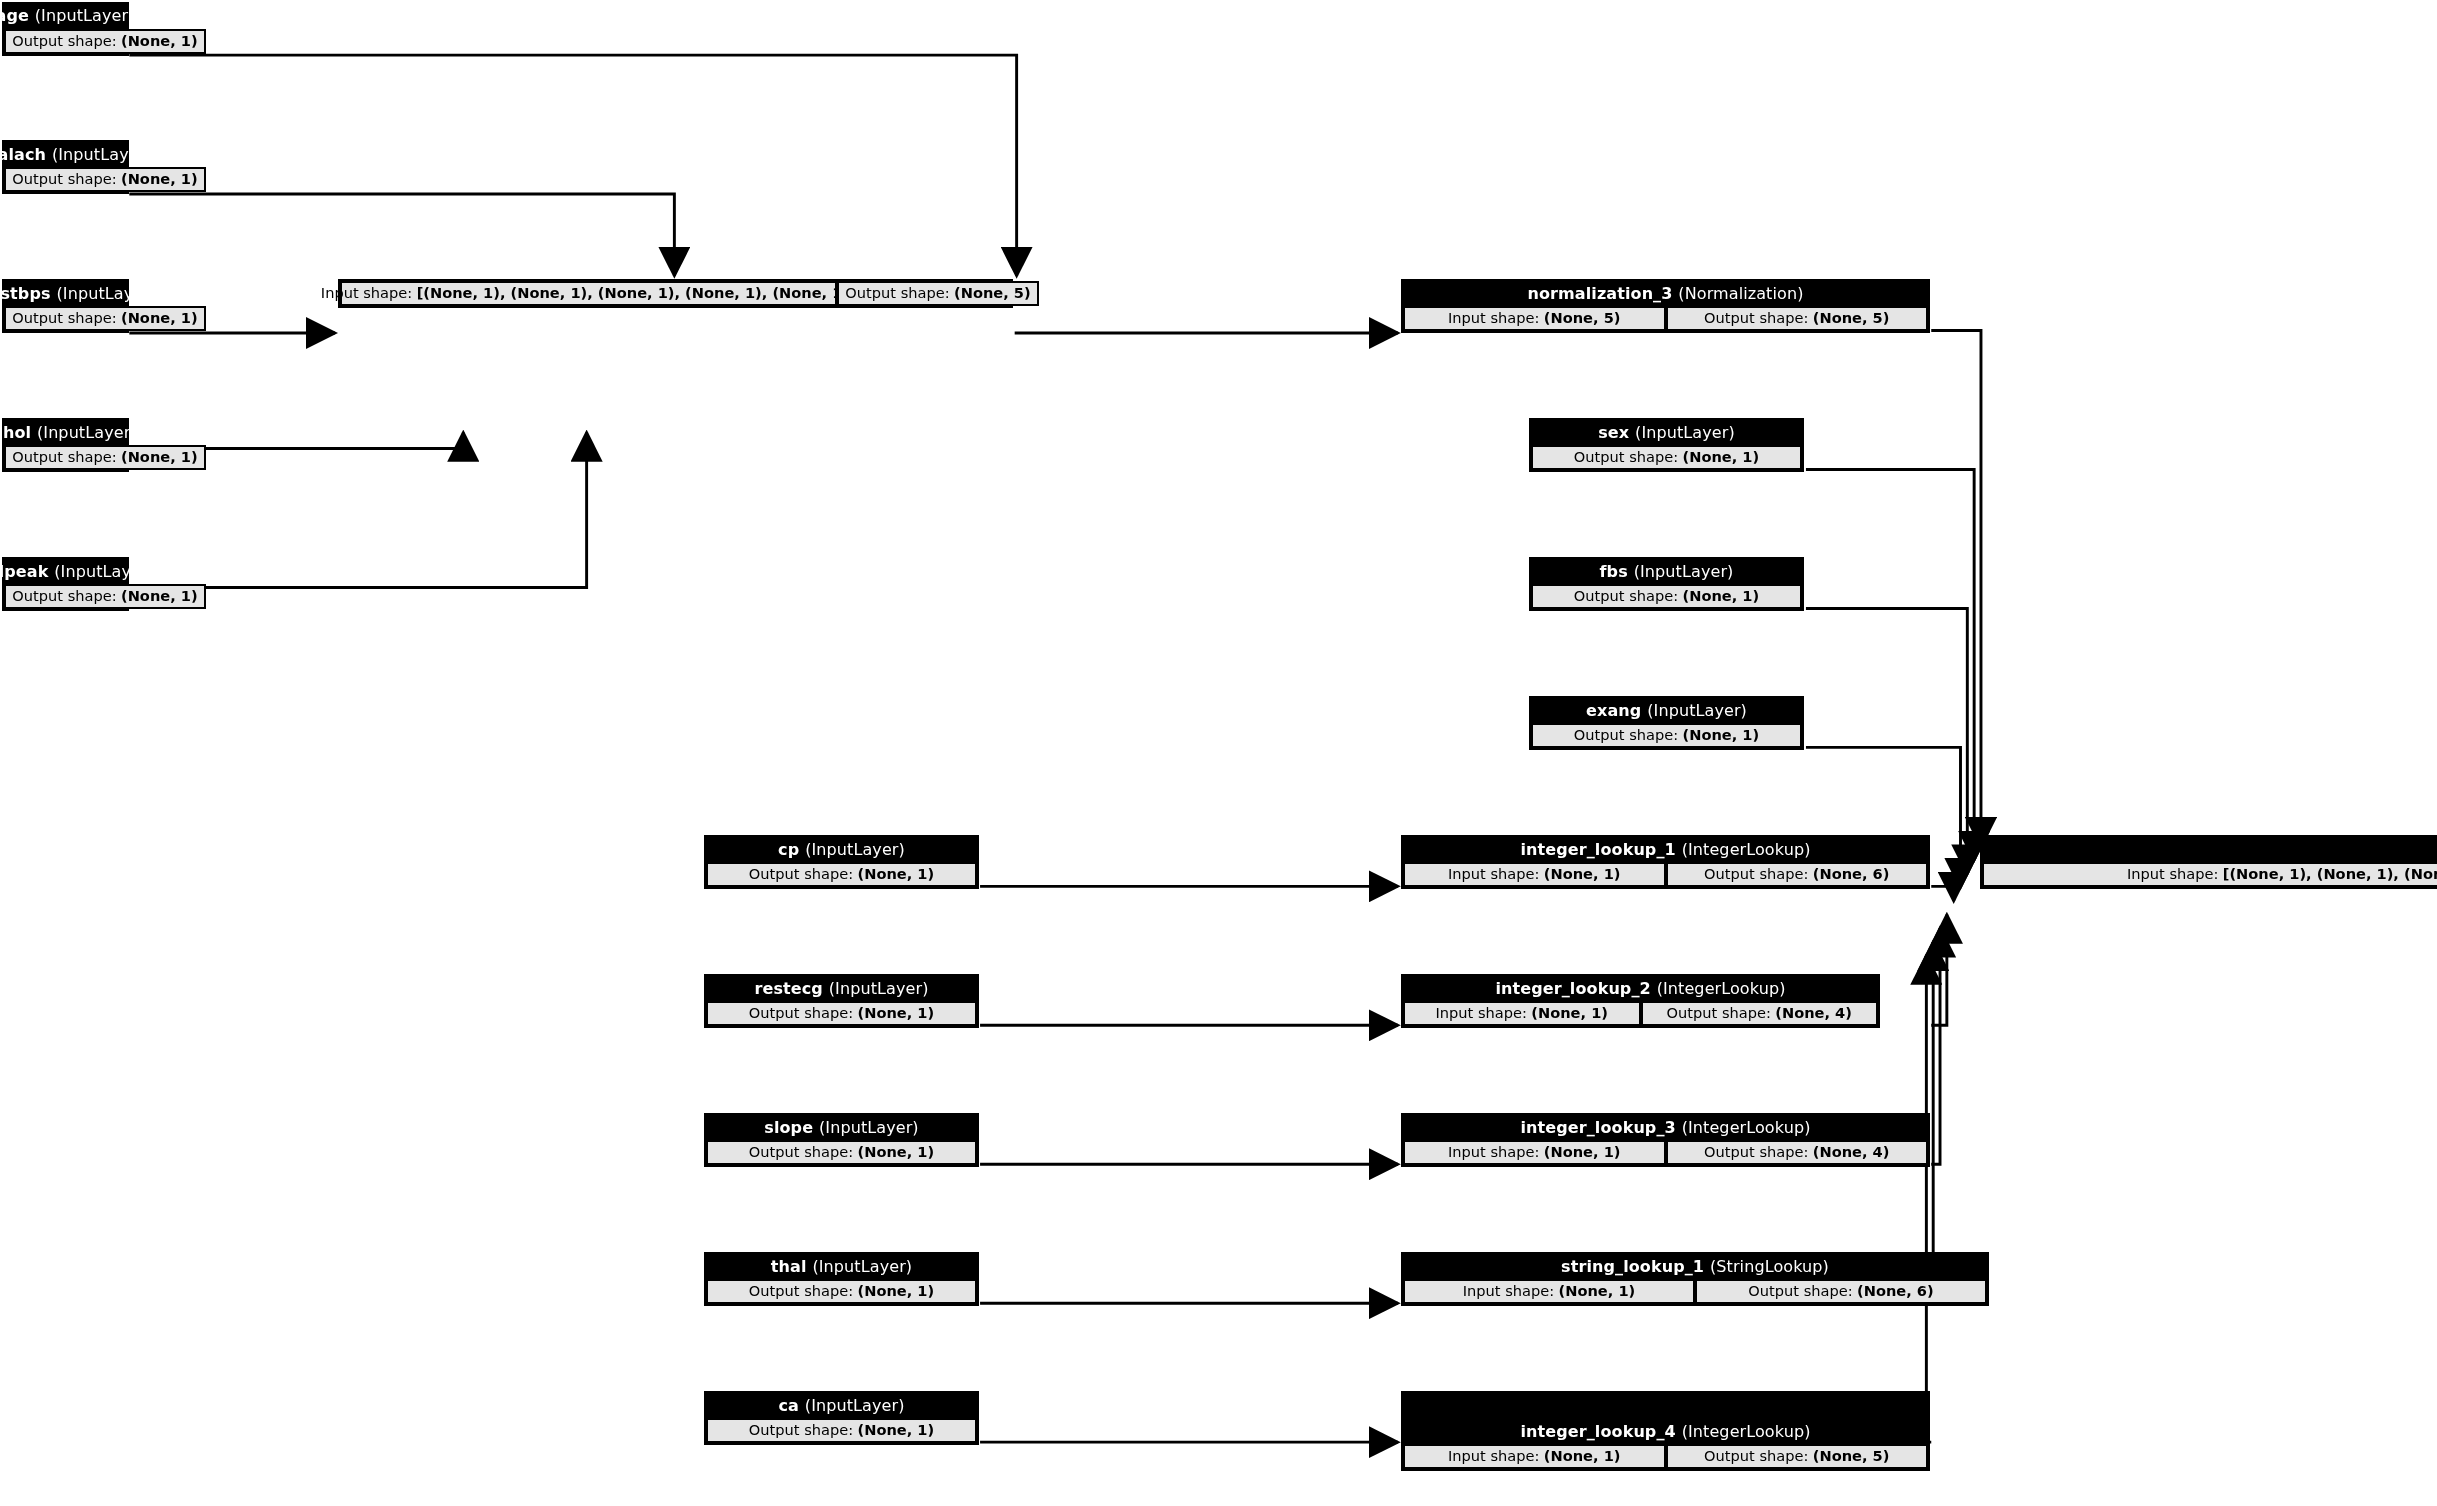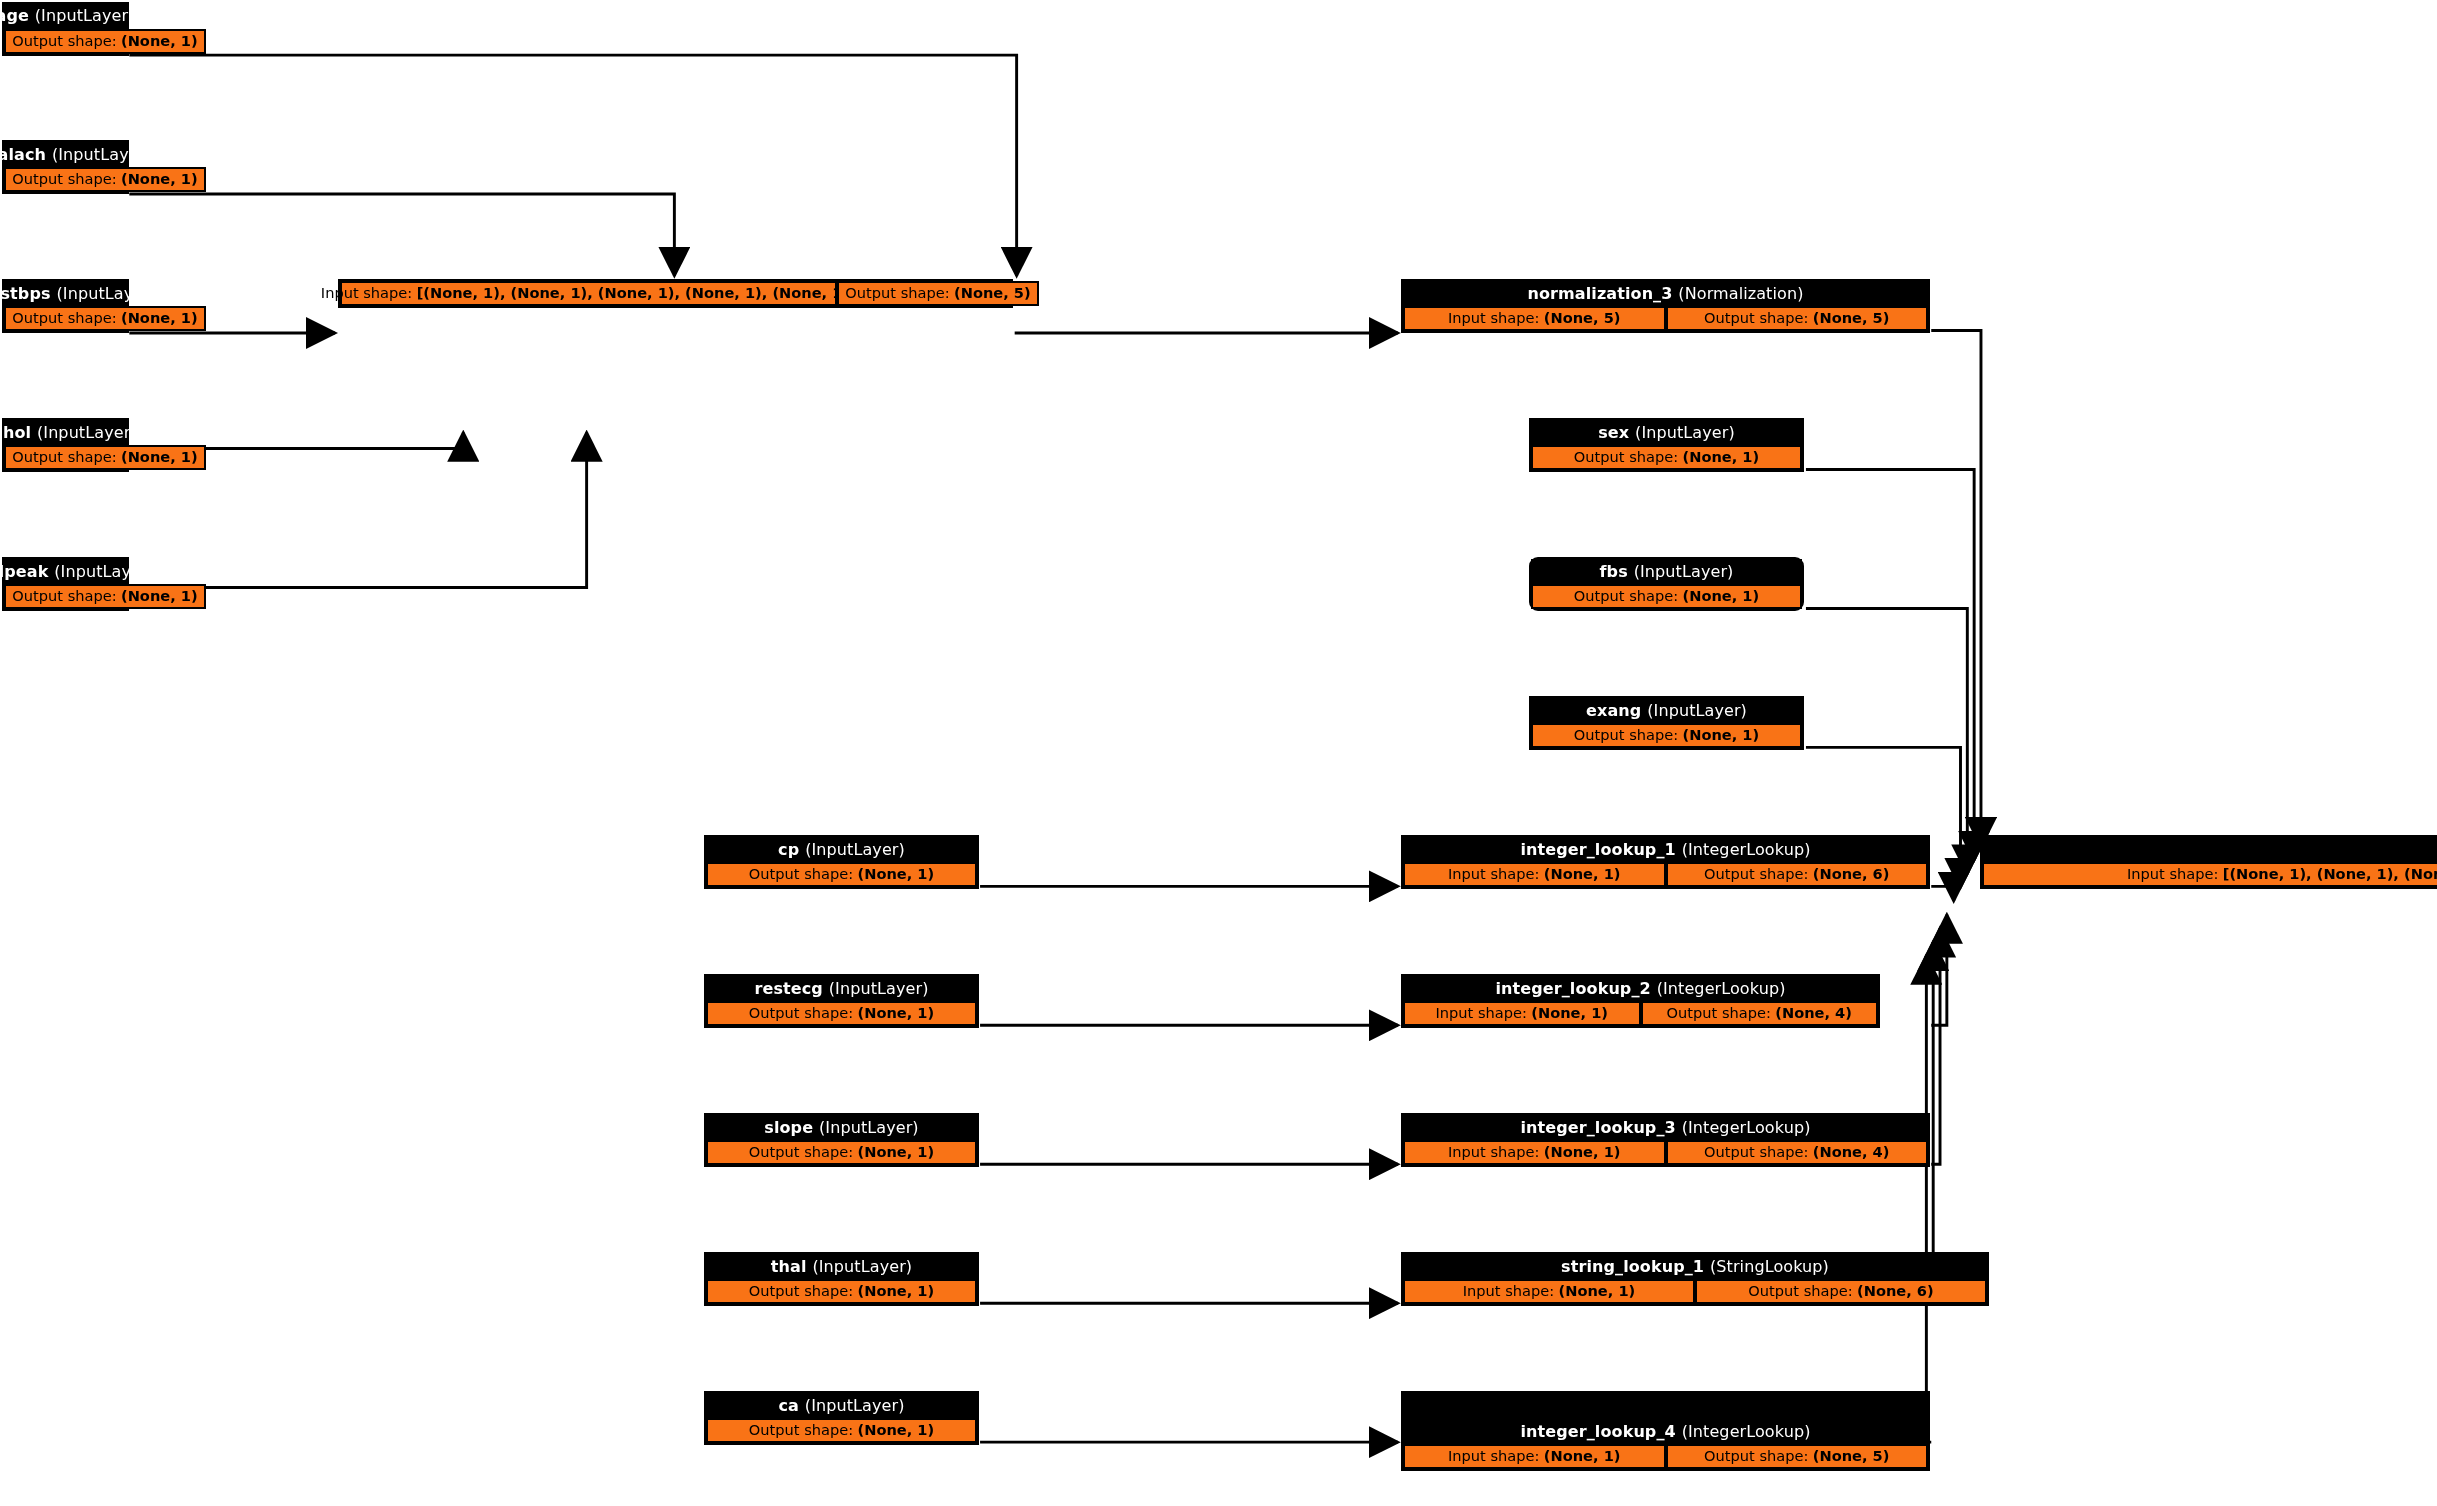--- a/index.html
+++ b/index.html
@@ -9,21 +9,21 @@
   .node{position:absolute;box-sizing:border-box;background:#000;border:2.4px solid #000;}
   .node .hdr{
     box-sizing:border-box;width:100%;background:#000;color:#fff;
     display:flex;align-items:center;justify-content:center;
     font-size:16px;line-height:1;white-space:nowrap;letter-spacing:0.1px;
   }
   .node .hdr .nm{font-weight:bold;}
   .node .hdr .ty{font-weight:normal;margin-left:5.9px;}
   .node .cells{box-sizing:border-box;display:flex;width:100%;background:#000;}
   .node .cell{
-    box-sizing:border-box;background:#f97316;color:#000;border:2.4px solid #000;
+    box-sizing:border-box;background:#e5e5e5;color:#000;border:2.4px solid #000;
     display:flex;align-items:center;justify-content:center;
     font-size:14.6px;line-height:1;white-space:nowrap;padding:0 6.8px;
   }
   .node .cell .lbl{font-weight:normal;}
   .node .cell .val{font-weight:bold;margin-left:4.4px;}
   .node .cell.grow{flex:1 1 auto;}
 
   .edges{position:absolute;left:0;top:0;width:3471px;height:1506px;pointer-events:none;}
 </style>
 </head>
@@ -165,21 +165,21 @@
           <span class="nm">sex</span>
           <span class="ty">(InputLayer)</span>
         </div>
         <div class="cells">
           <div class="cell grow" style="height: 25px;">
             <span class="lbl">Output shape:</span>
             <span class="val">(None, 1)</span>
           </div>
         </div>
       </div>
-      <div class="node" style="left: 1529px; top: 557px; width: 275px; border-radius: 9px;">
+      <div class="node" style="left: 1529px; top: 557px; width: 275px;">
         <div class="hdr" style="height: 25px;">
           <span class="nm">fbs</span>
           <span class="ty">(InputLayer)</span>
         </div>
         <div class="cells">
           <div class="cell grow" style="height: 25px;">
             <span class="lbl">Output shape:</span>
             <span class="val">(None, 1)</span>
           </div>
         </div>

